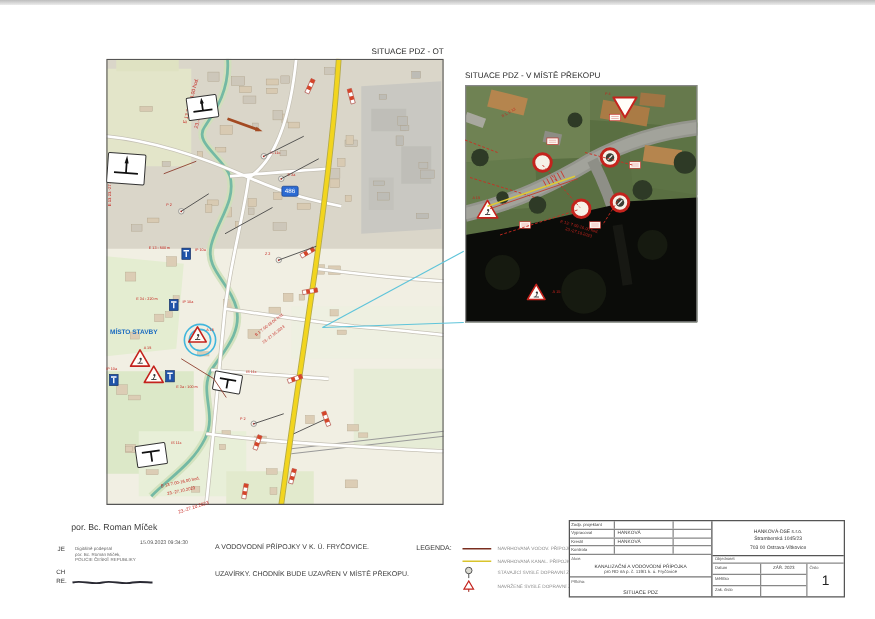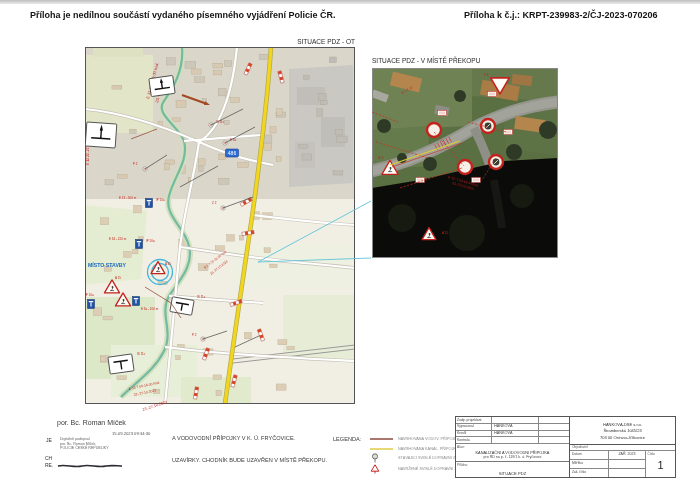--- a/index.html
+++ b/index.html
@@ -60,22 +60,20 @@
   .tb-num{flex:1;position:relative;}
   .cislo-lab{position:absolute;left:1.5px;top:0.5px;font-size:3.2px;color:#555;}
   .cislo-val{text-align:center;margin-top:8px;font-size:11px;color:#222;}
 </style>
 </head>
 <body>
 
 <div class="page">
   <div class="topstrip"></div>
 
-  <div class="hdr hdr-left">Příloha je nedílnou součástí vydaného písemného vyjádření Policie ČR.</div>
-  <div class="hdr hdr-right">Příloha k č.j.: KRPT-239983-2/ČJ-2023-070206</div>
 
   <div class="maptitle mt-left">SITUACE PDZ - OT</div>
   <div class="map-left">
     <svg id="mapL-base" viewBox="0 0 270 357" width="270" height="357">
       <rect width="270" height="357" fill="#f1efe3"></rect>
       <rect width="270" height="152" fill="#dad6c9"></rect>
       <rect x="0" y="8" width="68" height="78" fill="#e3e5c9"></rect>
       <rect x="8" y="0" width="50" height="10" fill="#dfe2c2"></rect>
       <polygon points="204,22 268,18 268,136 204,140" fill="#c9c8c2"></polygon>
       <rect x="212" y="40" width="28" height="18" fill="#bfbeb8"></rect>

